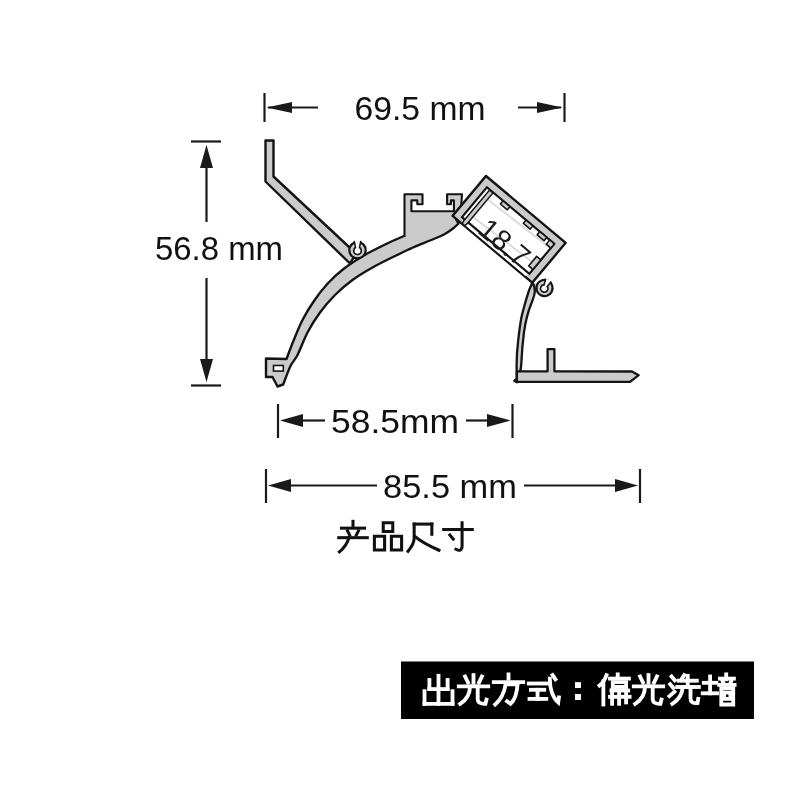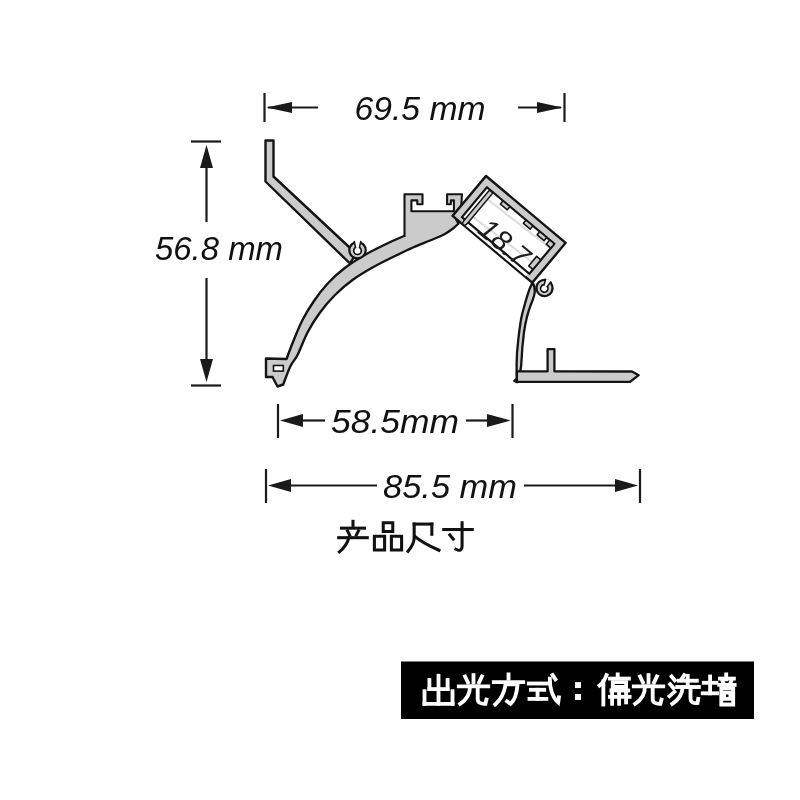--- a/index.html
+++ b/index.html
@@ -1,16 +1,16 @@
 <!DOCTYPE html>
 <html><head>
 <meta charset="utf-8">
 <style>
   html,body{margin:0;padding:0;background:#ffffff;}
-  .wrap{width:800px;height:800px;position:relative;background:#b91c1c;font-family:"Liberation Sans", sans-serif;font-style:italic;}
+  .wrap{width:800px;height:800px;position:relative;background:#b91c1c;font-family:"Liberation Sans", sans-serif;}
   svg{position:absolute;left:0;top:0;}
   text{font-family:"Liberation Sans", sans-serif;}
 </style>
 </head>
 <body>
 <div class="wrap">
 <svg width="800" height="800" viewBox="0 0 800 800">
 
   <rect x="0" y="0" width="800" height="800" fill="#ffffff"></rect>
 

